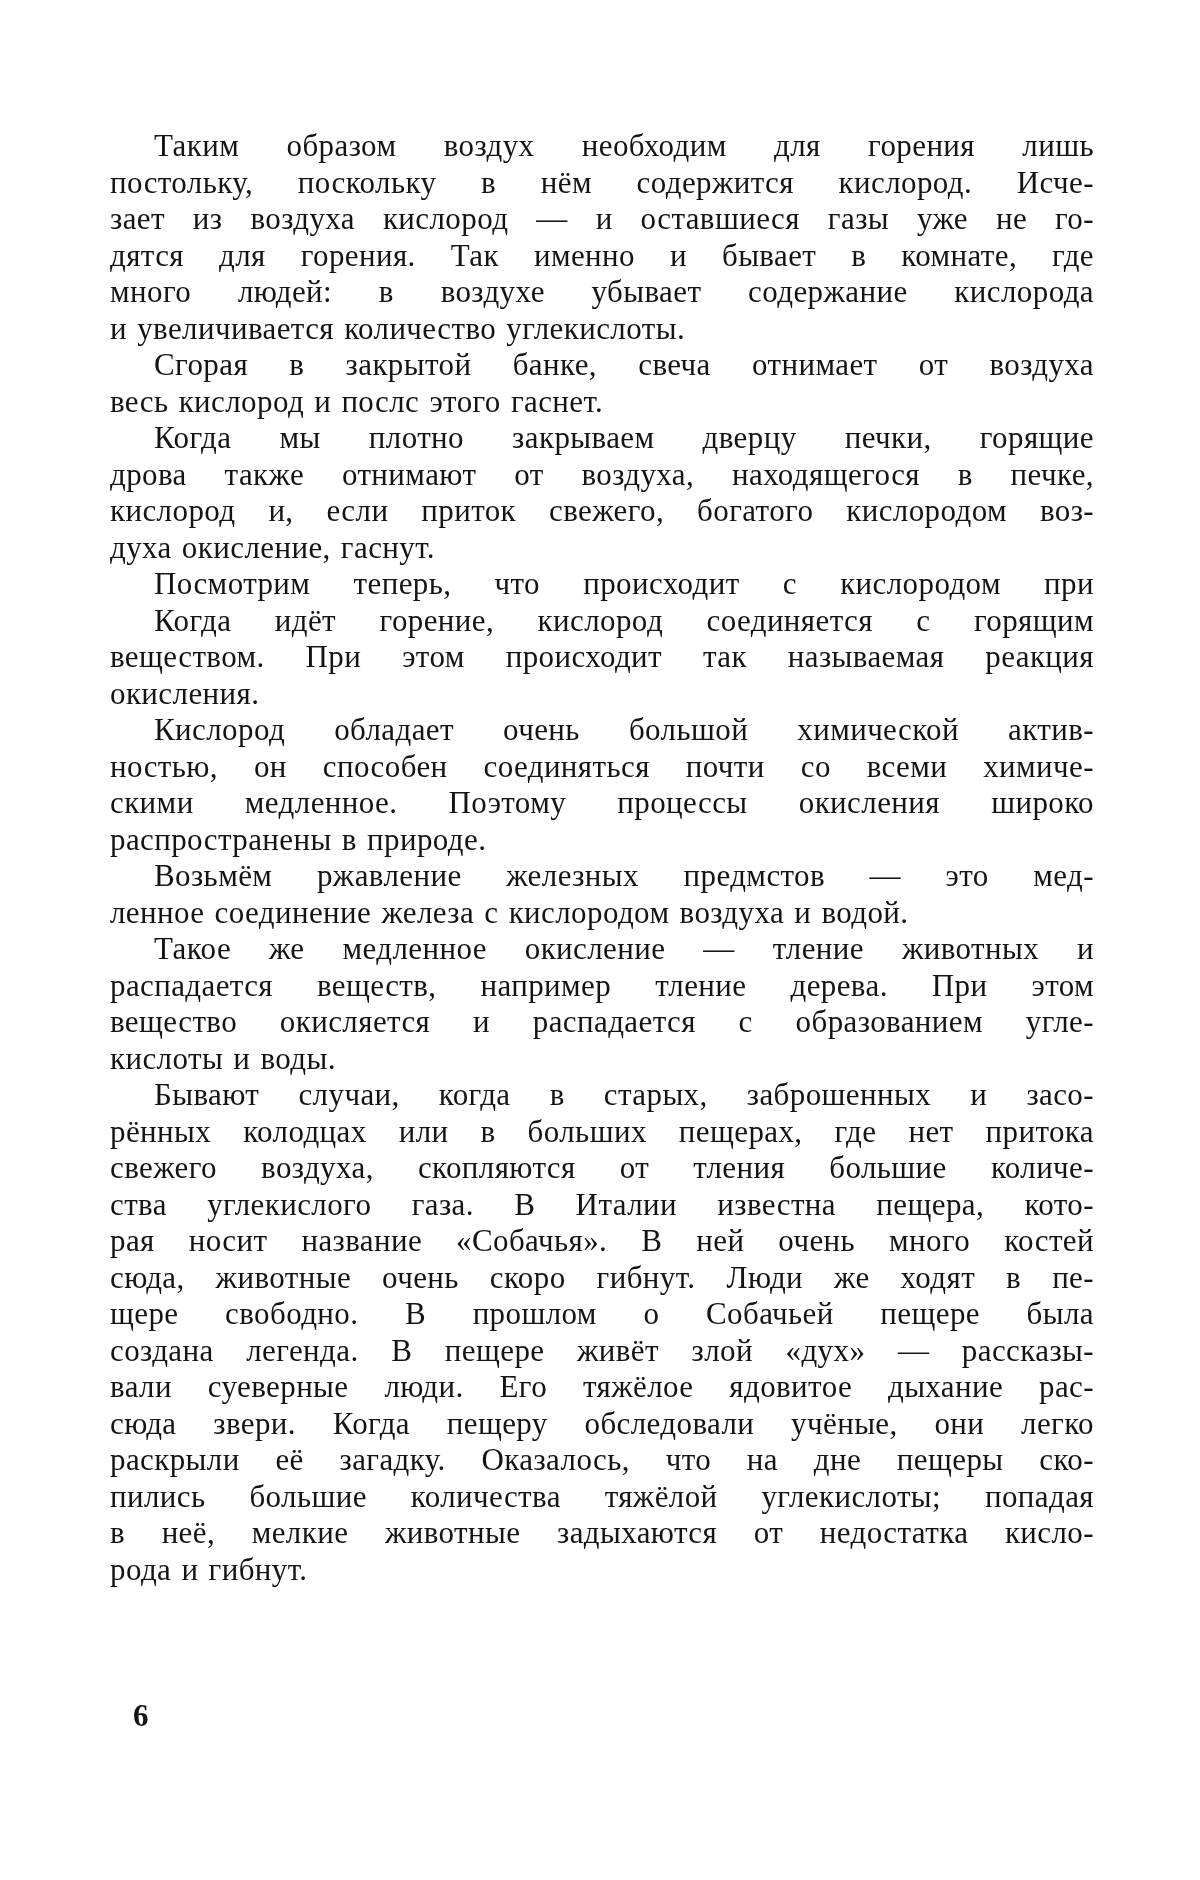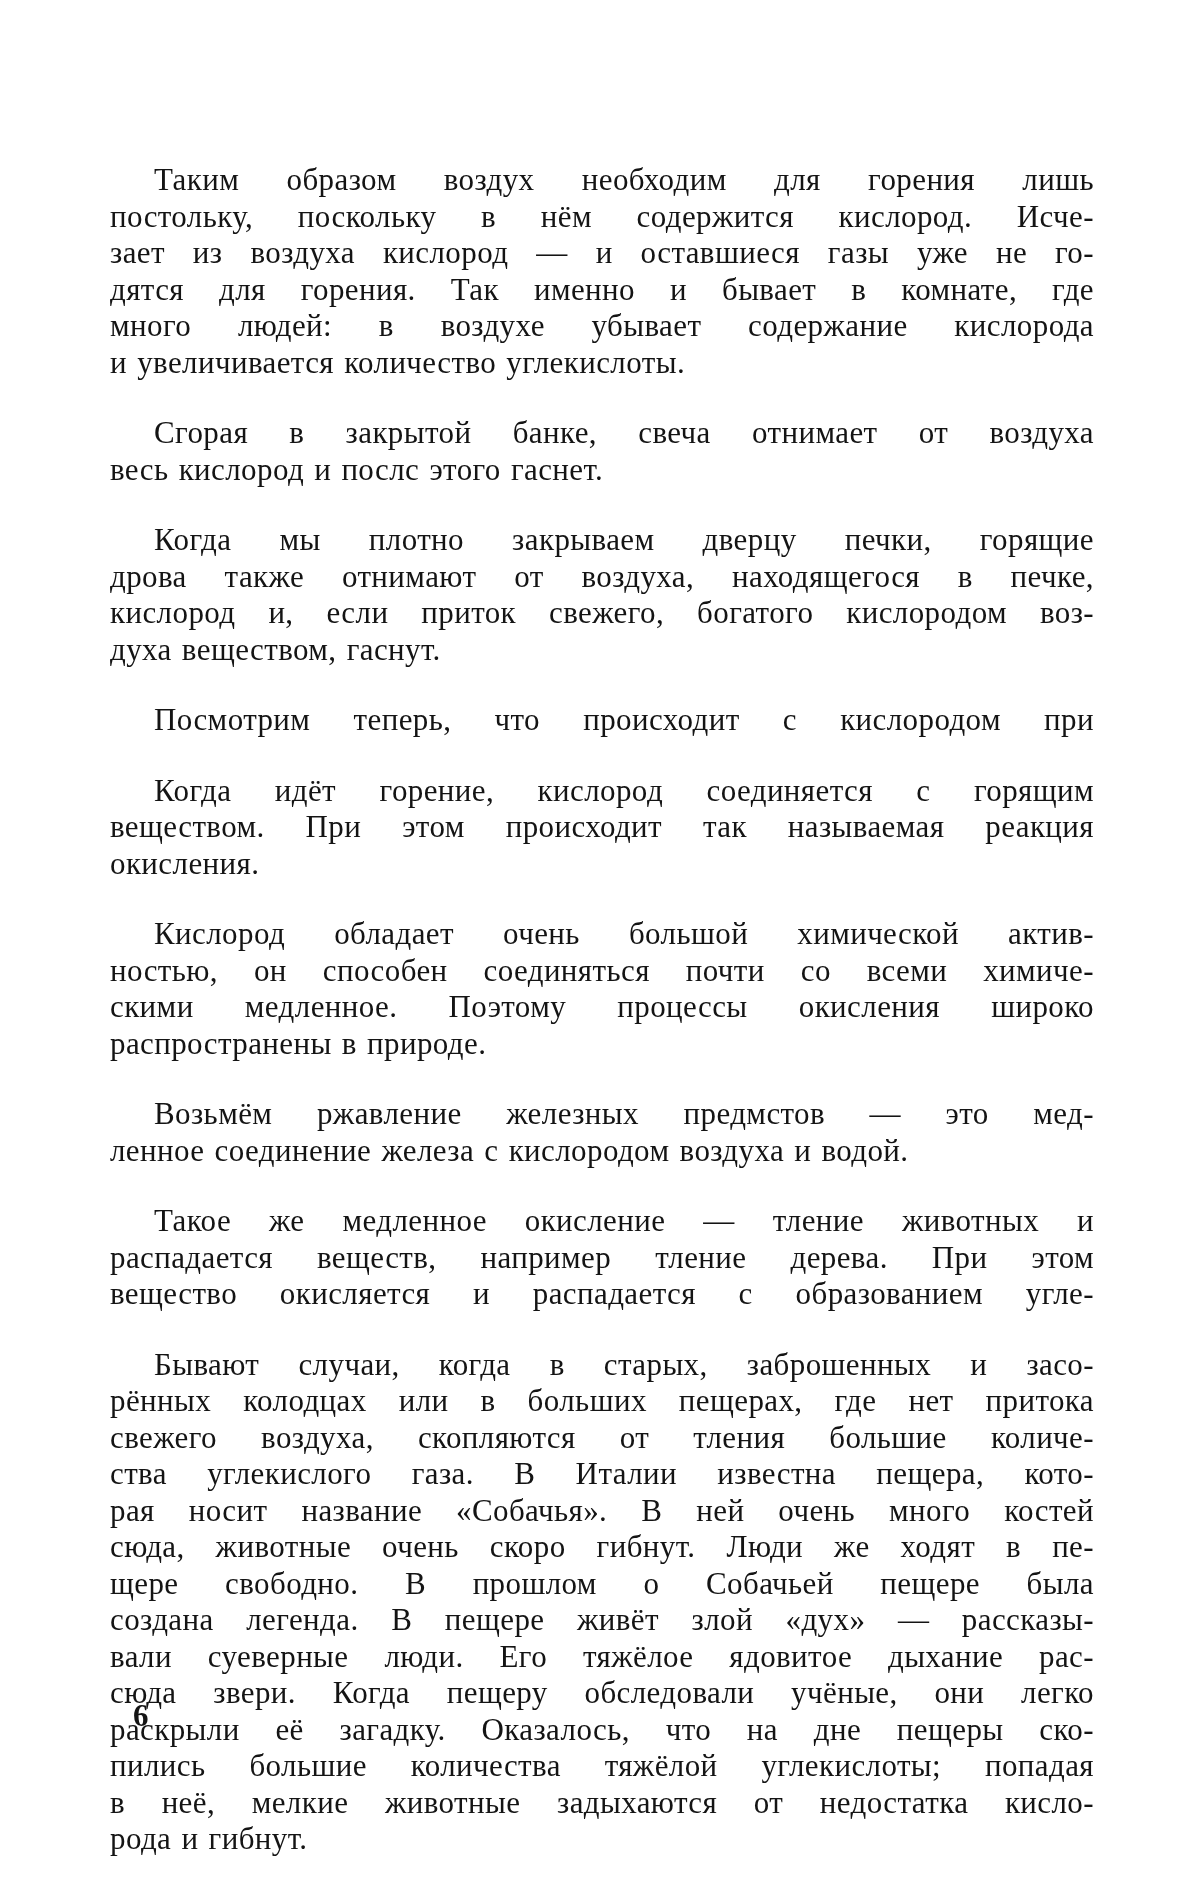--- a/index.html
+++ b/index.html
@@ -29,21 +29,20 @@
   .para {
     margin: 0;
   }
   .line {
     text-align: justify;
     text-align-last: justify;
     white-space: normal;
   }
   .line.first {
     text-indent: 44px;
-    margin-top: 34px;
   }
   .line.last {
     text-align-last: left;
   }
   .page-number {
     position: absolute;
     left: 133px;
     top: 1698px;
     font-size: 31px;
     font-weight: bold;
@@ -64,21 +63,21 @@
         <div class="line last">и увеличивается количество углекислоты.</div>
       </div>
       <div class="para">
         <div class="line first">Сгорая в закрытой банке, свеча отнимает от воздуха</div>
         <div class="line last">весь кислород и послс этого гаснет.</div>
       </div>
       <div class="para">
         <div class="line first">Когда мы плотно закрываем дверцу печки, горящие</div>
         <div class="line">дрова также отнимают от воздуха, находящегося в печке,</div>
         <div class="line">кислород и, если приток свежего, богатого кислородом воз-</div>
-        <div class="line last">духа веществом, гаснут.</div>
+        <div class="line last">духа окисление, гаснут.</div>
       </div>
       <div class="para">
         <div class="line first">Посмотрим теперь, что происходит с кислородом при</div>
       </div>
       <div class="para">
         <div class="line first">Когда идёт горение, кислород соединяется с горящим</div>
         <div class="line">веществом. При этом происходит так называемая реакция</div>
         <div class="line last">окисления.</div>
       </div>
       <div class="para">
@@ -88,20 +87,21 @@
         <div class="line last">распространены в природе.</div>
       </div>
       <div class="para">
         <div class="line first">Возьмём ржавление железных предмстов — это мед-</div>
         <div class="line last">ленное соединение железа с кислородом воздуха и водой.</div>
       </div>
       <div class="para">
         <div class="line first">Такое же медленное окисление — тление животных и</div>
         <div class="line">распадается веществ, например тление дерева. При этом</div>
         <div class="line">вещество окисляется и распадается с образованием угле-</div>
+        <div class="line last">кислоты и воды.</div>
       </div>
       <div class="para">
         <div class="line first">Бывают случаи, когда в старых, заброшенных и засо-</div>
         <div class="line">рённых колодцах или в больших пещерах, где нет притока</div>
         <div class="line">свежего воздуха, скопляются от тления большие количе-</div>
         <div class="line">ства углекислого газа. В Италии известна пещера, кото-</div>
         <div class="line">рая носит название «Собачья». В ней очень много костей</div>
         <div class="line">сюда, животные очень скоро гибнут. Люди же ходят в пе-</div>
         <div class="line">щере свободно. В прошлом о Собачьей пещере была</div>
         <div class="line">создана легенда. В пещере живёт злой «дух» — рассказы-</div>

